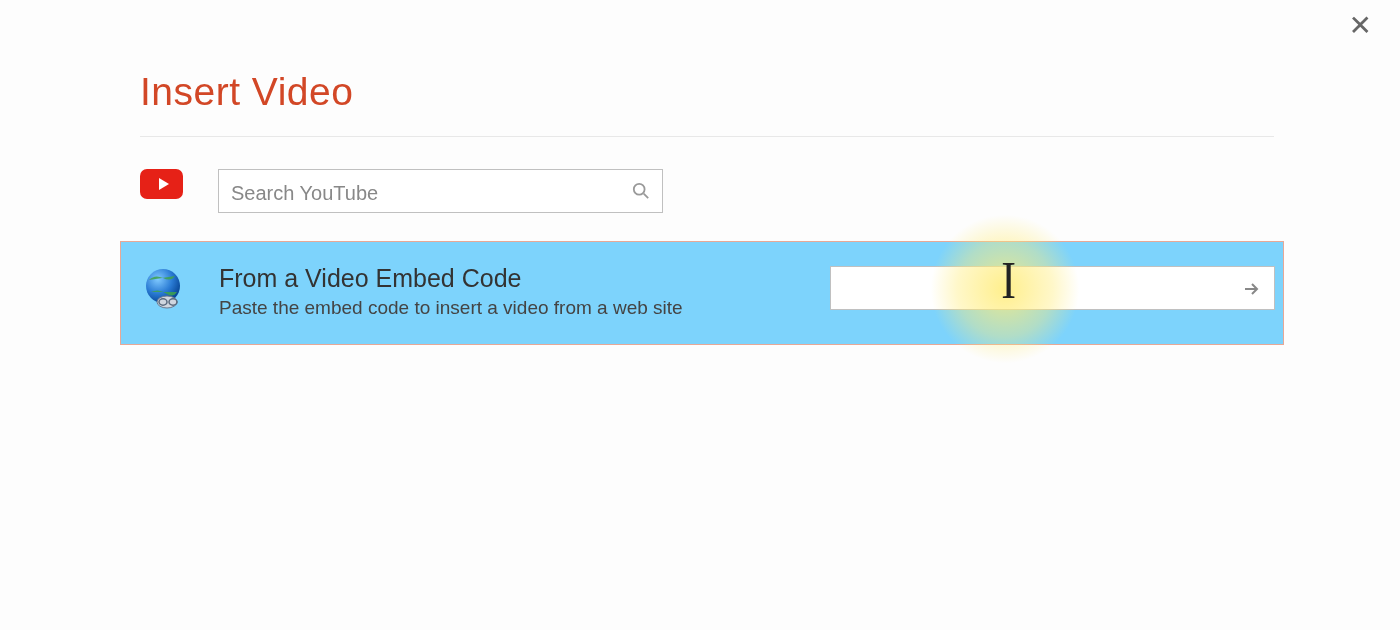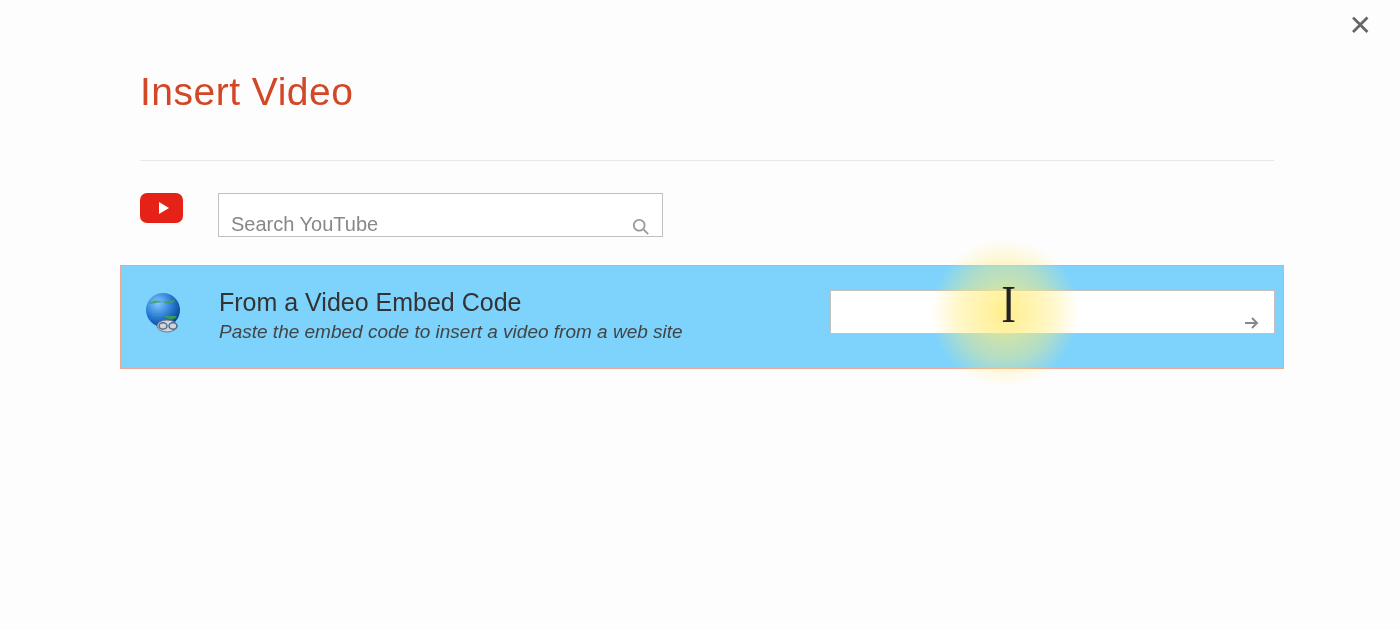--- a/index.html
+++ b/index.html
@@ -22,21 +22,21 @@
       line-height: 1;
     }
     .dialog {
       padding: 70px 126px 0 140px;
     }
     .title {
       font-size: 39px;
       font-weight: 300;
       color: #d24726;
       letter-spacing: 0.5px;
-      padding-bottom: 46px;
+      padding-bottom: 22px;
       border-bottom: 1px solid #e8e8e8;
       margin-bottom: 0;
     }
     .row {
       display: flex;
       align-items: flex-start;
       padding: 30px 0 28px 0;
     }
     .row.selected {
       background: #7dd3fc;
@@ -90,36 +90,35 @@
     .row-links {
       font-size: 19px;
       color: #0b5cad;
     }
     .row-links span { cursor: pointer; }
     .row-desc {
       font-size: 19px;
       color: #444;
       line-height: 1.4;
       max-width: 530px;
-      font-style: italic;
     }
     .row-input-wrap {
       width: 445px;
       flex-shrink: 0;
       padding-top: 2px;
       position: relative;
     }
     .search-box, .embed-box {
       width: 100%;
       height: 44px;
       border: 1px solid #c0c0c0;
       background: #fff;
       display: flex;
-      align-items: flex-end;
-      padding: 0 12px;
+      align-items: flex-start;
+      padding: 12px 12px;
     }
     .search-box input, .embed-box input {
       flex: 1;
       border: none;
       outline: none;
       font-size: 20px;
       color: #888;
       background: transparent;
       font-family: inherit;
     }

